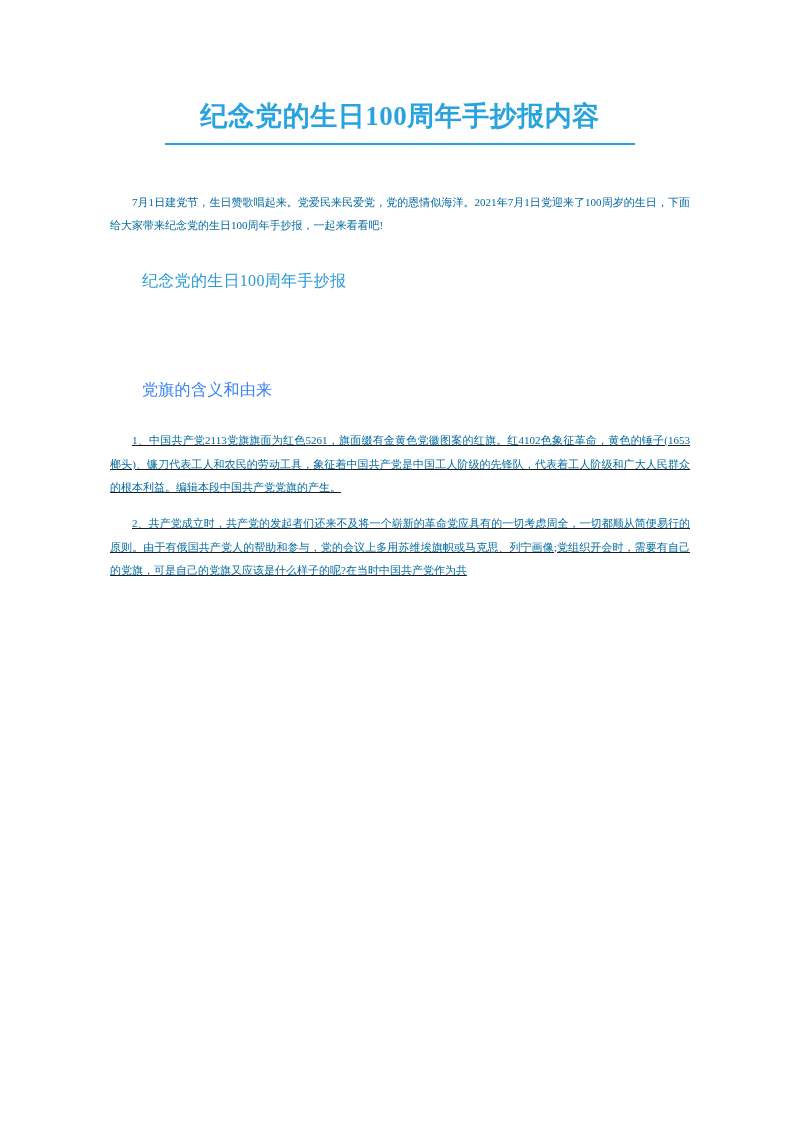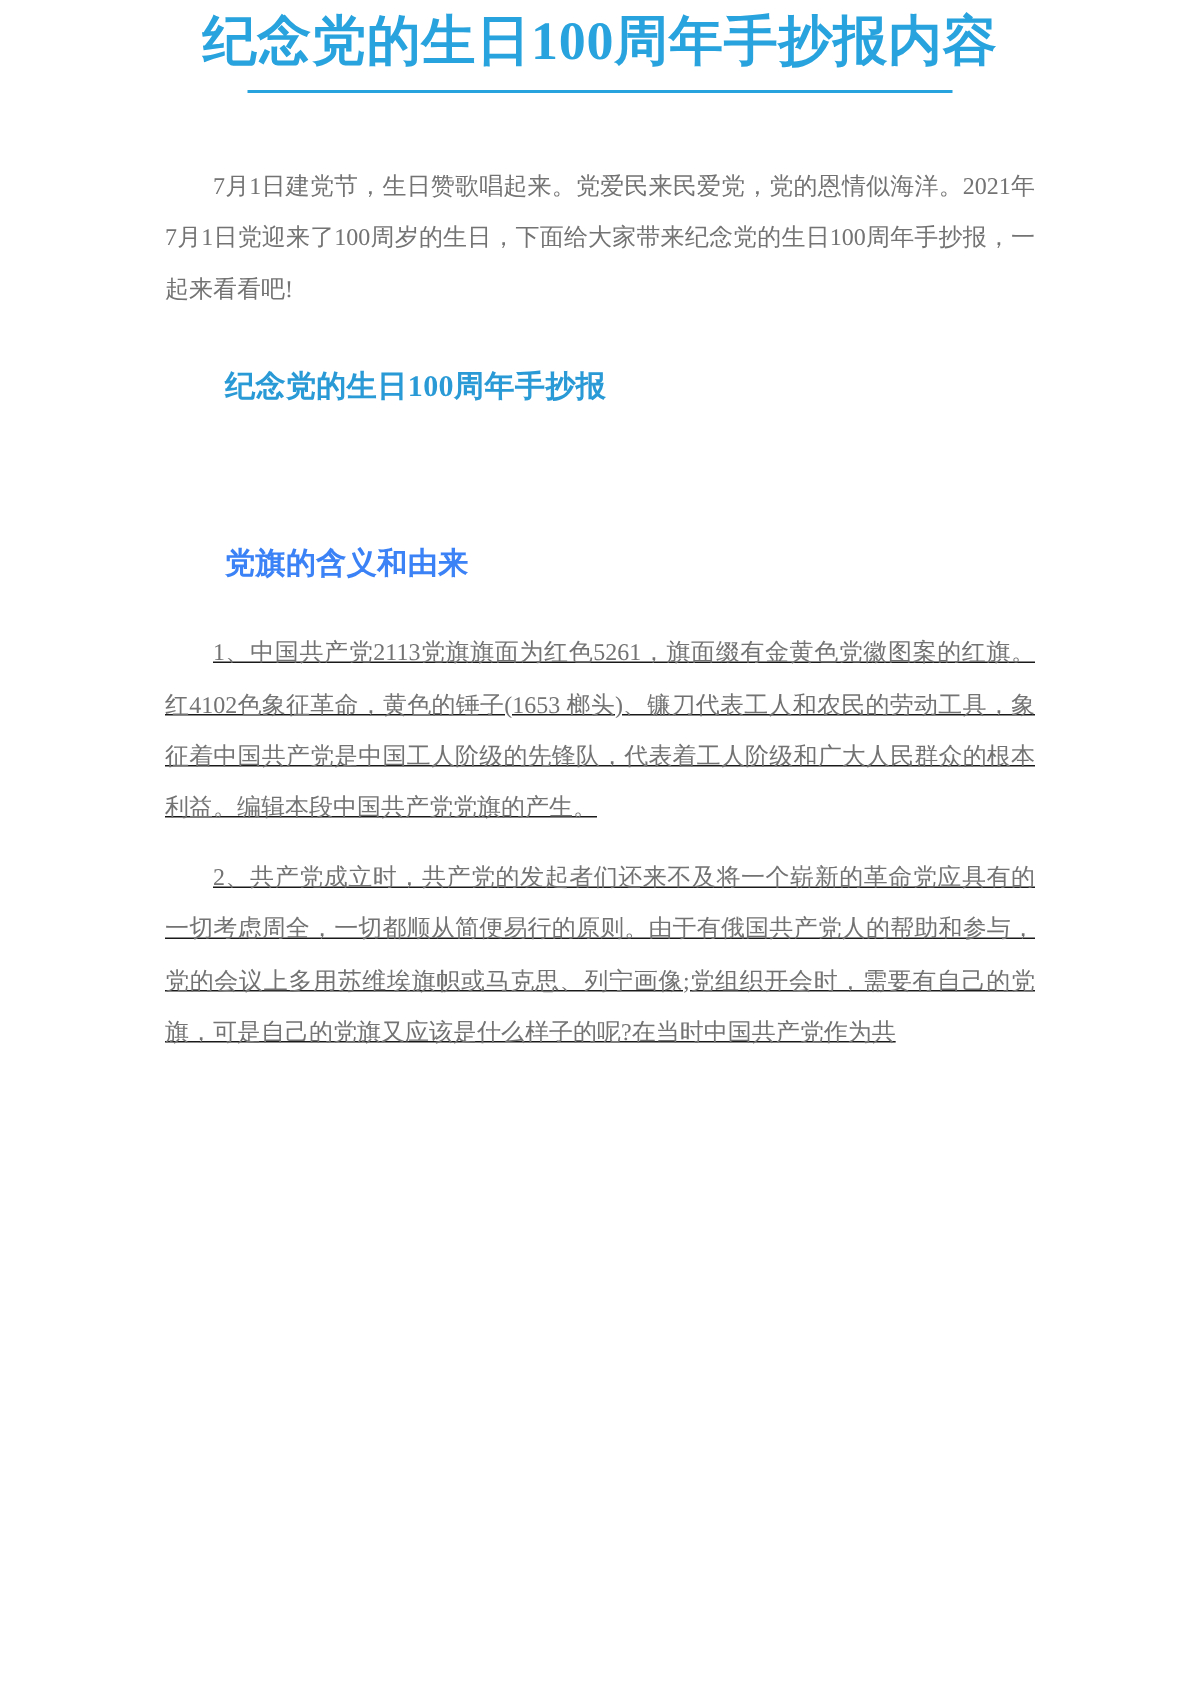--- a/index.html
+++ b/index.html
@@ -16,50 +16,51 @@
   }
   .page {
     position: relative;
     width: 800px;
     height: 1132px;
     box-sizing: border-box;
     padding: 0 110px;
   }
   .doc-title {
     margin: 0;
-    font-size: 36px;
+    padding-top: 96px;
+    font-size: 27px;
     font-weight: bold;
     line-height: 1.5;
     letter-spacing: 0.5px;
     color: #29a3dd;
     text-align: center;
     white-space: nowrap;
   }
   .title-underline {
     margin: 6px auto 0 auto;
     width: 470px;
     height: 2px;
     background: #29a3dd;
   }
   .body-block {
     margin-top: 46px;
   }
   p.para {
     margin: 0 0 12px 0;
-    font-size: 16px;
+    font-size: 11px;
     line-height: 2.15;
     text-align: justify;
     text-justify: inter-ideograph;
     text-indent: 2em;
-    color: #737373;
+    color: #0369a1;
   }
   .heading-blue {
     margin: 26px 0 0 0;
-    font-size: 20px;
-    font-weight: bold;
+    font-size: 16px;
+    font-weight: normal;
     line-height: 2.1;
     color: #2a9ad6;
     text-indent: 2em;
     letter-spacing: 0.3px;
   }
   .heading-blue.sub {
     margin-top: 76px;
     color: #3b82f6;
   }
   .list-block {

